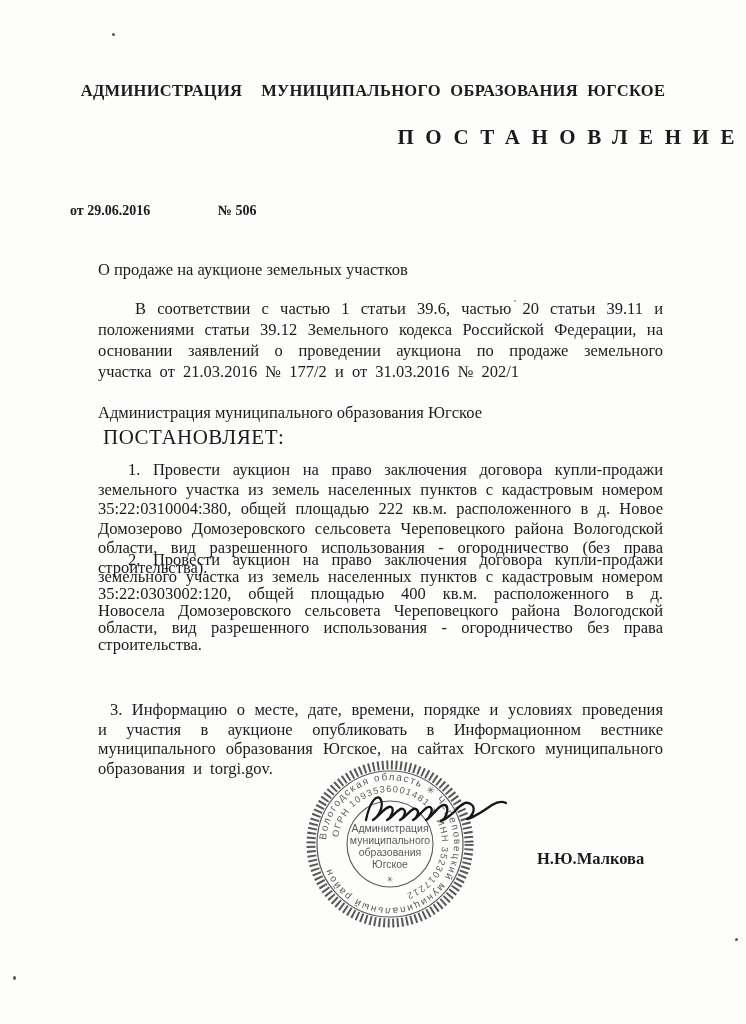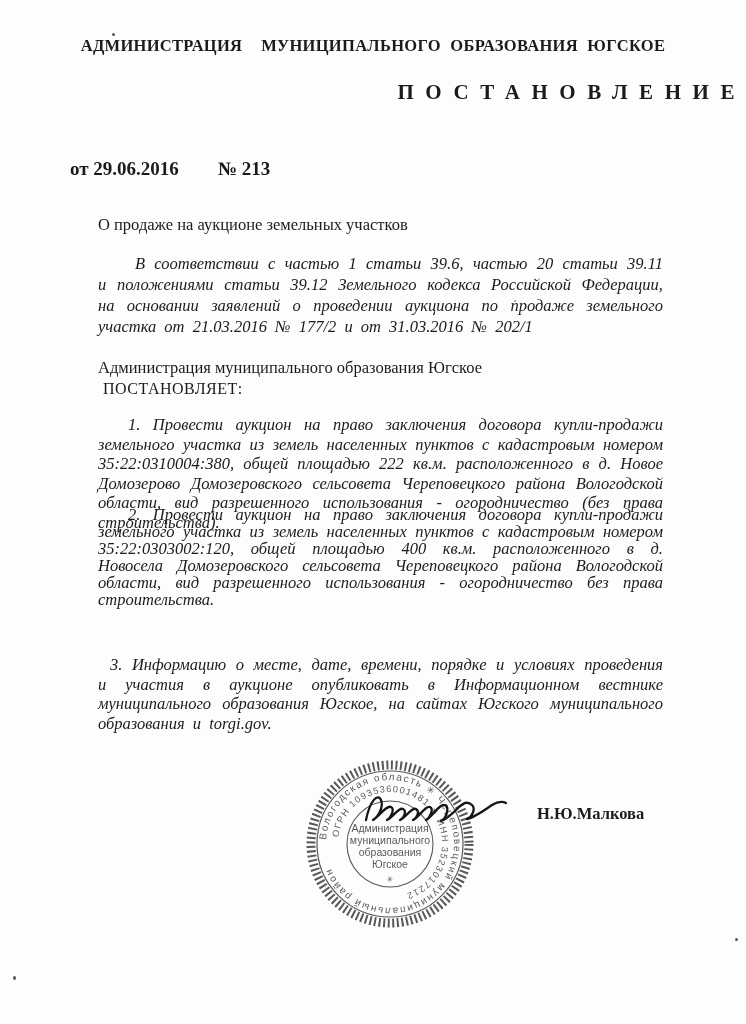--- a/index.html
+++ b/index.html
@@ -6,51 +6,50 @@
   .page {
     position: relative;
     width: 746px;
     height: 1024px;
     margin: 0 auto;
     background: #fdfdfc;
     color: #1b1b1b;
     font-family: "Liberation Serif", "DejaVu Serif", serif;
     overflow: hidden;
   }
-  .abs { position: absolute; }
+  .abs { position: absolute; margin-top: 45px; }
 
   .org-header {
     top: 36px; left: 0; width: 746px;
     text-align: center;
     font-size: 16.5px; font-weight: 700;
     word-spacing: 5px; letter-spacing: 0.3px;
     white-space: pre-wrap;
   }
   .doc-type {
     top: 80px; left: 0; width: 746px;
     text-align: right;
     font-size: 21px; font-weight: 700;
     letter-spacing: 0.55em;
   }
-  .date-row { top: 158px; left: 0; width: 614px; height: 22px; font-size: 19px; }
+  .date-row { top: 158px; left: 0; width: 614px; height: 22px; font-size: 14px; }
   .doc-date { position: absolute; left: 70px; top: 0; font-weight: 600; }
   .doc-number { position: absolute; left: 218px; top: 0; font-weight: 600; }
 
   .subject { top: 215px; left: 98px; width: 565px; font-size: 16.5px; }
 
   .body-par {
     left: 98px; width: 565px;
     font-size: 16.5px;
     text-align: justify;
     word-spacing: 4px;
-    font-style: italic;
   }
   .preamble { top: 253px; line-height: 21px; text-indent: 37px; }
   .resolver  { top: 358px; left: 98px; font-size: 16.5px; }
-  .resolves  { top: 380px; left: 103px; font-size: 16px; letter-spacing: 0.5px; }
+  .resolves  { top: 380px; left: 103px; font-size: 21px; letter-spacing: 0.5px; }
 
   .item-1 { top: 415px; line-height: 19.6px; text-indent: 30px; }
   .item-2 { top: 506px; line-height: 17px; text-indent: 30px; }
   .item-3 { top: 655px; line-height: 19.6px; text-indent: 12px; }
 
   .signature-row { top: 804px; left: 0; width: 746px; height: 26px; font-size: 16.5px; }
   .signature-title { position: absolute; left: 100px; top: 0; }
   .signatory-name  { position: absolute; left: 537px; top: 0; font-weight: bold; }
 
   .stamp {
@@ -81,21 +80,21 @@
 <body>
 
 <div class="page">
 
   <div class="abs org-header">АДМИНИСТРАЦИЯ  МУНИЦИПАЛЬНОГО ОБРАЗОВАНИЯ ЮГСКОЕ</div>
 
   <div class="abs doc-type">ПОСТАНОВЛЕНИЕ</div>
 
   <div class="abs date-row">
     <span class="doc-date">от 29.06.2016</span>
-    <span class="doc-number">№ 213</span>
+    <span class="doc-number">№ 506</span>
   </div>
 
   <div class="abs subject">О продаже на аукционе земельных участков</div>
 
   <div class="abs body-par preamble">В соответствии с частью 1 статьи 39.6, частью 20 статьи 39.11 и положениями статьи 39.12 Земельного кодекса Российской Федерации, на основании заявлений о проведении аукциона по продаже земельного участка от 21.03.2016 № 177/2 и от 31.03.2016 № 202/1</div>
 
   <div class="abs resolver">Администрация муниципального образования Югское</div>
   <div class="abs resolves">ПОСТАНОВЛЯЕТ:</div>
 
   <div class="abs body-par item-1">1. Провести аукцион на право заключения договора купли-продажи земельного участка из земель населенных пунктов с кадастровым номером 35:22:0310004:380, общей площадью 222 кв.м. расположенного в д. Новое Домозерово Домозеровского сельсовета Череповецкого района Вологодской области, вид разрешенного использования - огородничество (без права строительства).</div>

